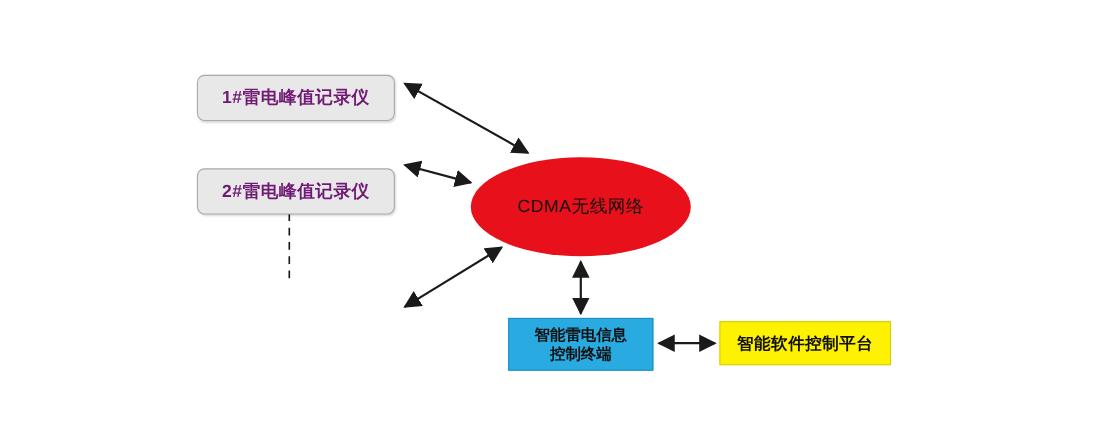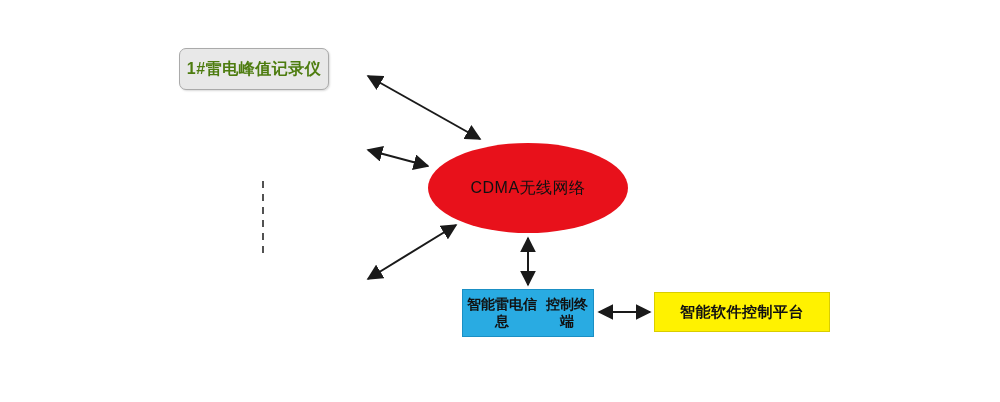--- a/index.html
+++ b/index.html
@@ -15,33 +15,34 @@
     overflow: hidden;
   }
   .arrow-layer {
     position: absolute;
     left: 0; top: 0;
     width: 1000px; height: 402px;
     pointer-events: none;
   }
   .recorder-box {
     position: absolute;
-    width: 150px;
+    width: 180px;
     height: 42px;
     background: #e8e8e8;
     border: 1px solid #aaaaaa;
     border-radius: 7px;
     box-shadow: 1px 1px 2px rgba(0,0,0,0.15);
     display: flex;
     align-items: center;
     justify-content: center;
     font-size: 16px;
     font-weight: bold;
-    color: #4d7c0f;
+    color: #701a75;
     letter-spacing: 0.5px;
+    margin-top: 20px;
   }
   #recorder-1 { left: 179px; top: 48px; }
   #recorder-2 { left: 179px; top: 133px; }
   #recorder-n { left: 179px; top: 261px; }
   .network-ellipse {
     position: absolute;
     left: 428px;
     top: 143px;
     width: 200px;
     height: 90px;
@@ -57,34 +58,34 @@
   }
   .terminal-box {
     position: absolute;
     left: 462px;
     top: 289px;
     width: 132px;
     height: 48px;
     background: #29abe2;
     border: 1px solid #1a8fc4;
     display: flex;
-    flex-direction: row;
+    flex-direction: column;
     align-items: center;
     justify-content: center;
     font-size: 14px;
     font-weight: bold;
     color: #111111;
     line-height: 1.25;
     text-align: center;
   }
   .platform-box {
     position: absolute;
     left: 654px;
     top: 292px;
-    width: 176px;
+    width: 156px;
     height: 40px;
     background: #fff200;
     border: 1px solid #d9cd00;
     display: flex;
     align-items: center;
     justify-content: center;
     font-size: 15px;
     font-weight: bold;
     color: #111111;
     letter-spacing: 0.5px;
@@ -106,20 +107,23 @@
     <line x1="368" y1="279" x2="456" y2="225" stroke="#1a1a1a" stroke-width="2" marker-start="url(#ah)" marker-end="url(#ah)"></line>
     <line x1="528" y1="238" x2="528" y2="285" stroke="#1a1a1a" stroke-width="2" marker-start="url(#ah)" marker-end="url(#ah)"></line>
     <line x1="599" y1="312" x2="650" y2="312" stroke="#1a1a1a" stroke-width="2" marker-start="url(#ah)" marker-end="url(#ah)"></line>
     <line x1="263" y1="181" x2="263" y2="258" stroke="#1a1a1a" stroke-width="1.5" stroke-dasharray="7 6"></line>
   </svg>
 
   <div class="recorder-box" id="recorder-1">
     <span>1#雷电峰值记录仪</span>
   </div>
 
+  <div class="recorder-box" id="recorder-2">
+    <span>2#雷电峰值记录仪</span>
+  </div>
 
 
   <div class="network-ellipse">
     <span>CDMA无线网络</span>
   </div>
 
   <div class="terminal-box">
     <span>智能雷电信息</span>
     <span>控制终端</span>
   </div>

